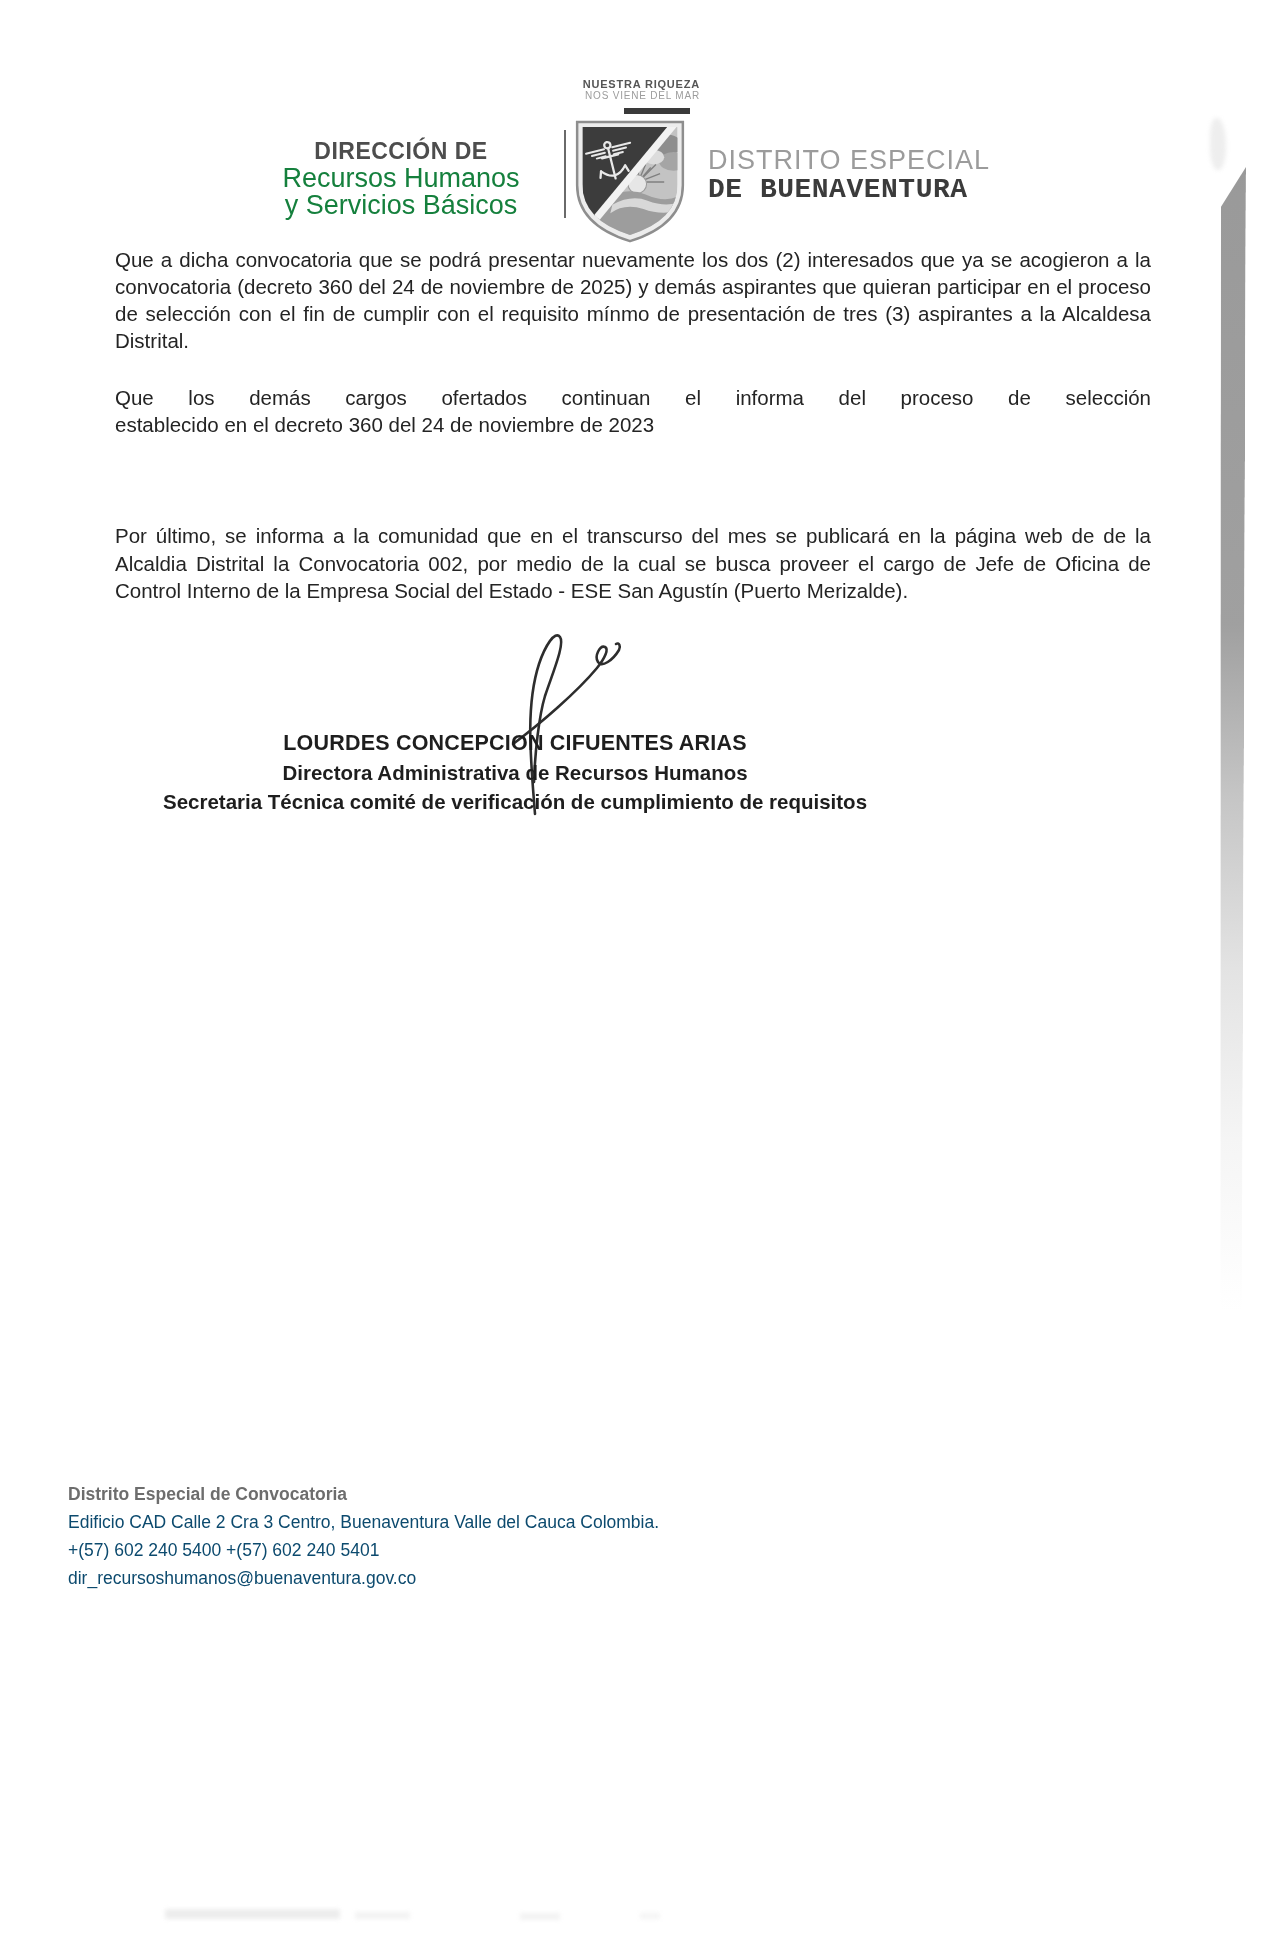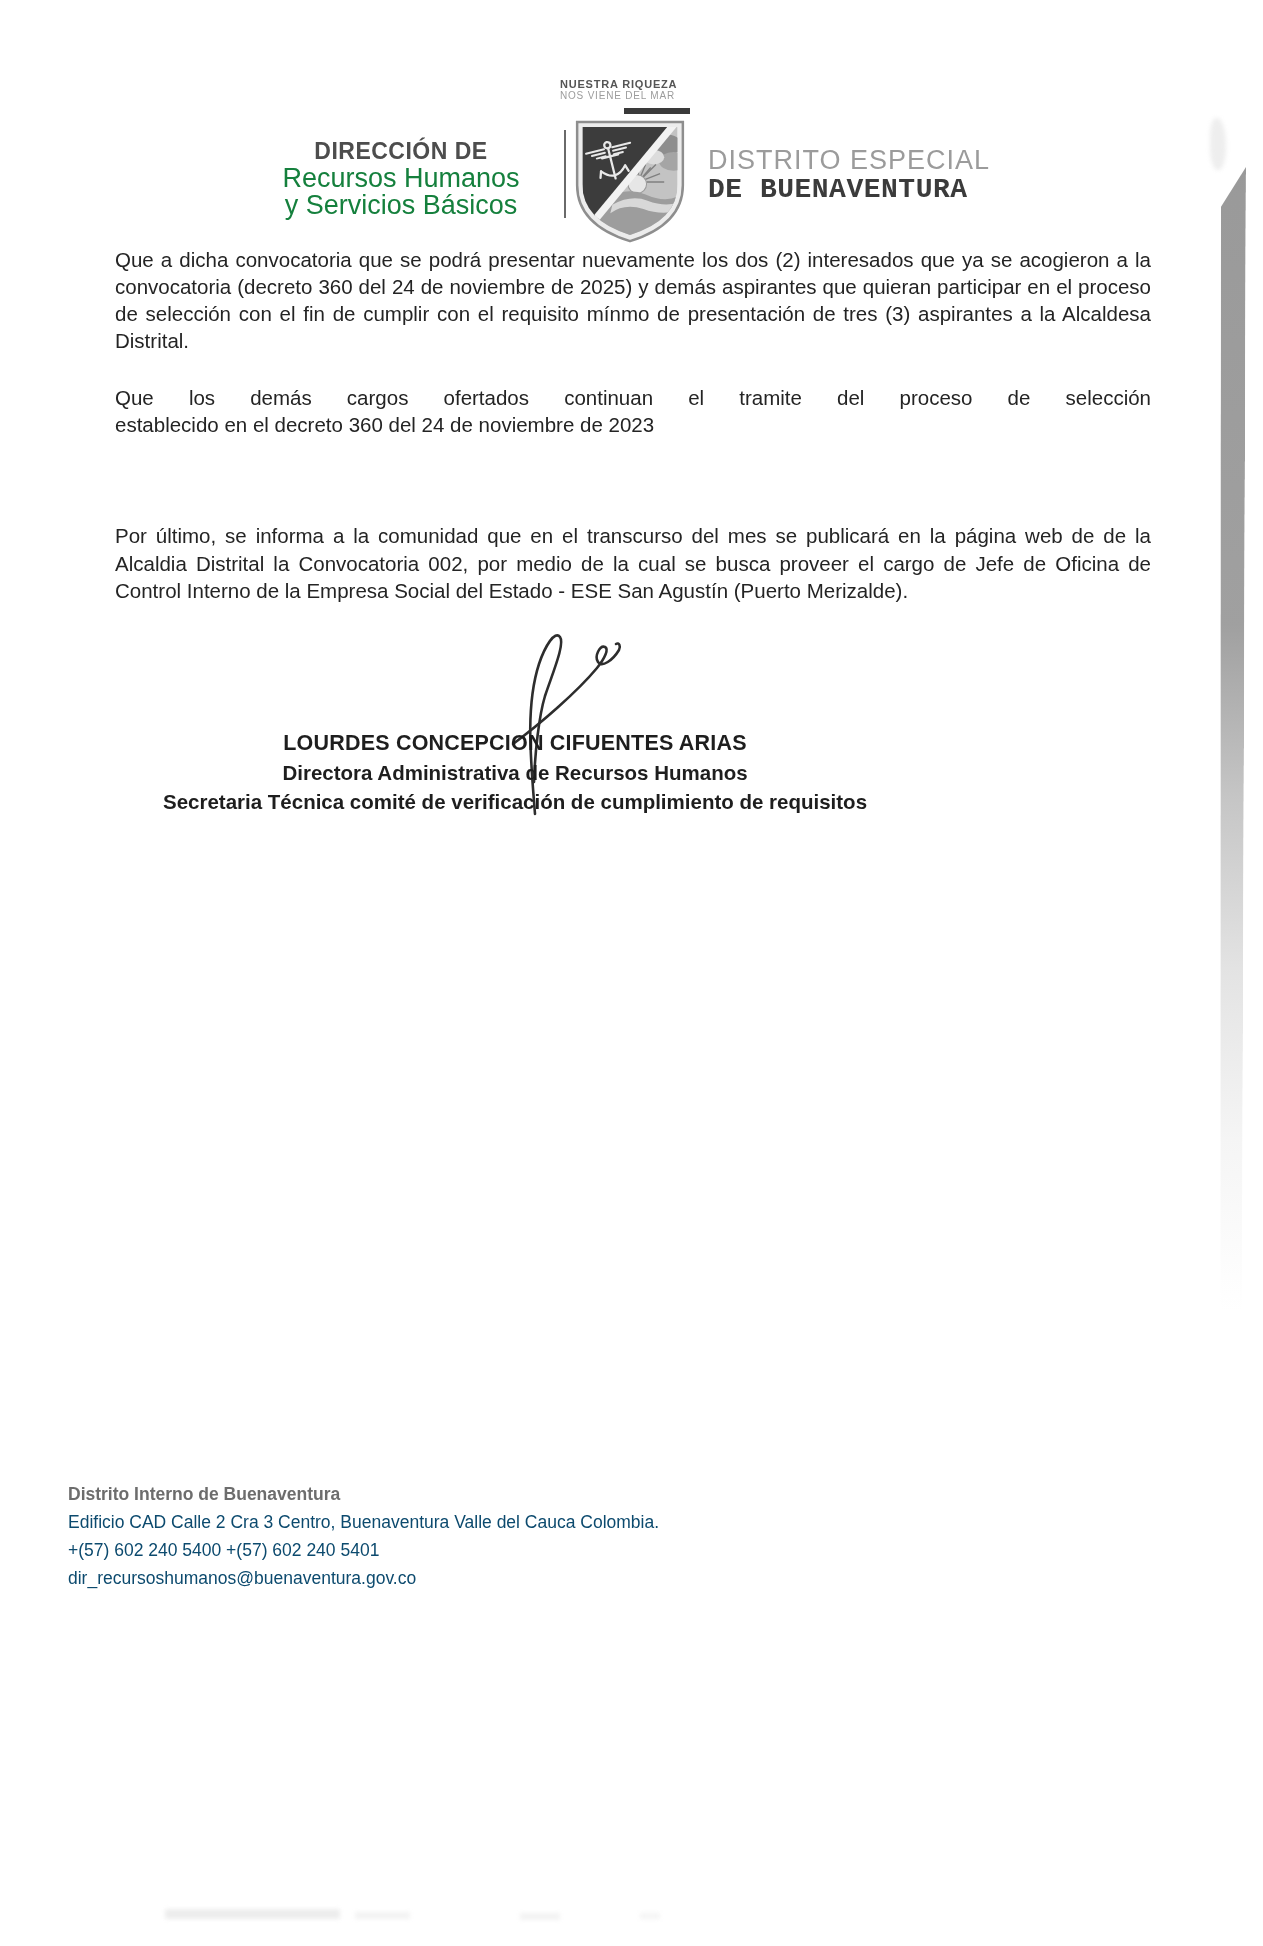--- a/index.html
+++ b/index.html
@@ -19,21 +19,21 @@
     text-align:center; line-height:27px;
   }
   .dept-line1 { font-size:23px; font-weight:bold; color:#4d4d4d; letter-spacing:0.5px; }
   .dept-line2, .dept-line3 { font-size:27px; color:#15803d; }
   .header-divider {
     position:absolute; left:564px; top:130px; width:2px; height:88px;
     background:#6a6a6a;
   }
   .motto {
     position:absolute; left:560px; top:78px; width:140px;
-    text-align:left; line-height:12px;
+    text-align:right; line-height:12px;
   }
   .motto-line1 { font-size:11px; font-weight:bold; color:#555; letter-spacing:0.8px; }
   .motto-line2 { font-size:10px; color:#9c9c9c; letter-spacing:0.8px; }
   .motto-bar {
     position:absolute; left:624px; top:108px; width:66px; height:6px;
     background:#3a3a3a;
   }
   .crest { position:absolute; left:573px; top:116px; width:114px; height:130px; }
   .entity-block {
     position:absolute; left:708px; top:146px; width:360px;
@@ -152,39 +152,39 @@
       </g>
     </g>
   </svg>
 
   <div class="entity-block">
     <div class="entity-line1">DISTRITO ESPECIAL</div>
     <div class="entity-line2">DE BUENAVENTURA</div>
   </div>
 
   <p class="doc-par par1">Que a dicha convocatoria que se podrá presentar nuevamente los dos (2) interesados que ya se acogieron a la convocatoria (decreto 360 del 24 de noviembre de 2025) y demás aspirantes que quieran participar en el proceso de selección con el fin de cumplir con el requisito mínmo de presentación de tres (3) aspirantes a la Alcaldesa Distrital.</p>
-  <p class="par2-l1">Que los demás cargos ofertados continuan el tramite del proceso de selección</p>
+  <p class="par2-l1">Que los demás cargos ofertados continuan el informa del proceso de selección</p>
   <p class="par2-l2">establecido en el decreto 360 del 24 de noviembre de 2023</p>
   <p class="doc-par par3">Por último, se informa a la comunidad que en el transcurso del mes se publicará en la página web de de la Alcaldia Distrital la Convocatoria 002, por medio de la cual se busca proveer el cargo de Jefe de Oficina de Control Interno de la Empresa Social del Estado - ESE San Agustín (Puerto Merizalde).</p>
 
   <div class="sig-block">
     <div class="sig-name">LOURDES CONCEPCION CIFUENTES ARIAS</div>
     <div class="sig-title">Directora Administrativa de Recursos Humanos</div>
     <div class="sig-title">Secretaria Técnica comité de verificación de cumplimiento de requisitos</div>
   </div>
 
   <svg class="sig-stroke" viewBox="0 0 140 200">
     <g fill="none" stroke="#1c1c1c" stroke-width="2.6" stroke-linecap="round" opacity="0.92">
       <path d="M40,192 C36,140 30,85 44,42 C50,24 60,8 65,15 C70,22 58,50 50,74 C44,94 40,130 39,160"></path>
       <path d="M18,122 C45,102 82,70 102,46 C110,36 114,27 110,25 C105,23 99,34 103,40 C107,46 118,38 124,28 C126,24 124,20 121,22"></path>
     </g>
   </svg>
 
   <div class="footer-block">
-    <div class="footer-org">Distrito Interno de Buenaventura</div>
+    <div class="footer-org">Distrito Especial de Convocatoria</div>
     <div class="footer-line">Edificio CAD Calle 2 Cra 3 Centro, Buenaventura Valle del Cauca Colombia.</div>
     <div class="footer-line">+(57) 602 240 5400  +(57) 602 240 5401</div>
     <div class="footer-line">dir_recursoshumanos@buenaventura.gov.co</div>
   </div>
 
   <div class="artifact-top"></div>
   <div class="artifact-strip"></div>
   <div class="artifact-smudge sm1"></div>
   <div class="artifact-smudge sm2"></div>
   <div class="artifact-smudge sm3"></div>

